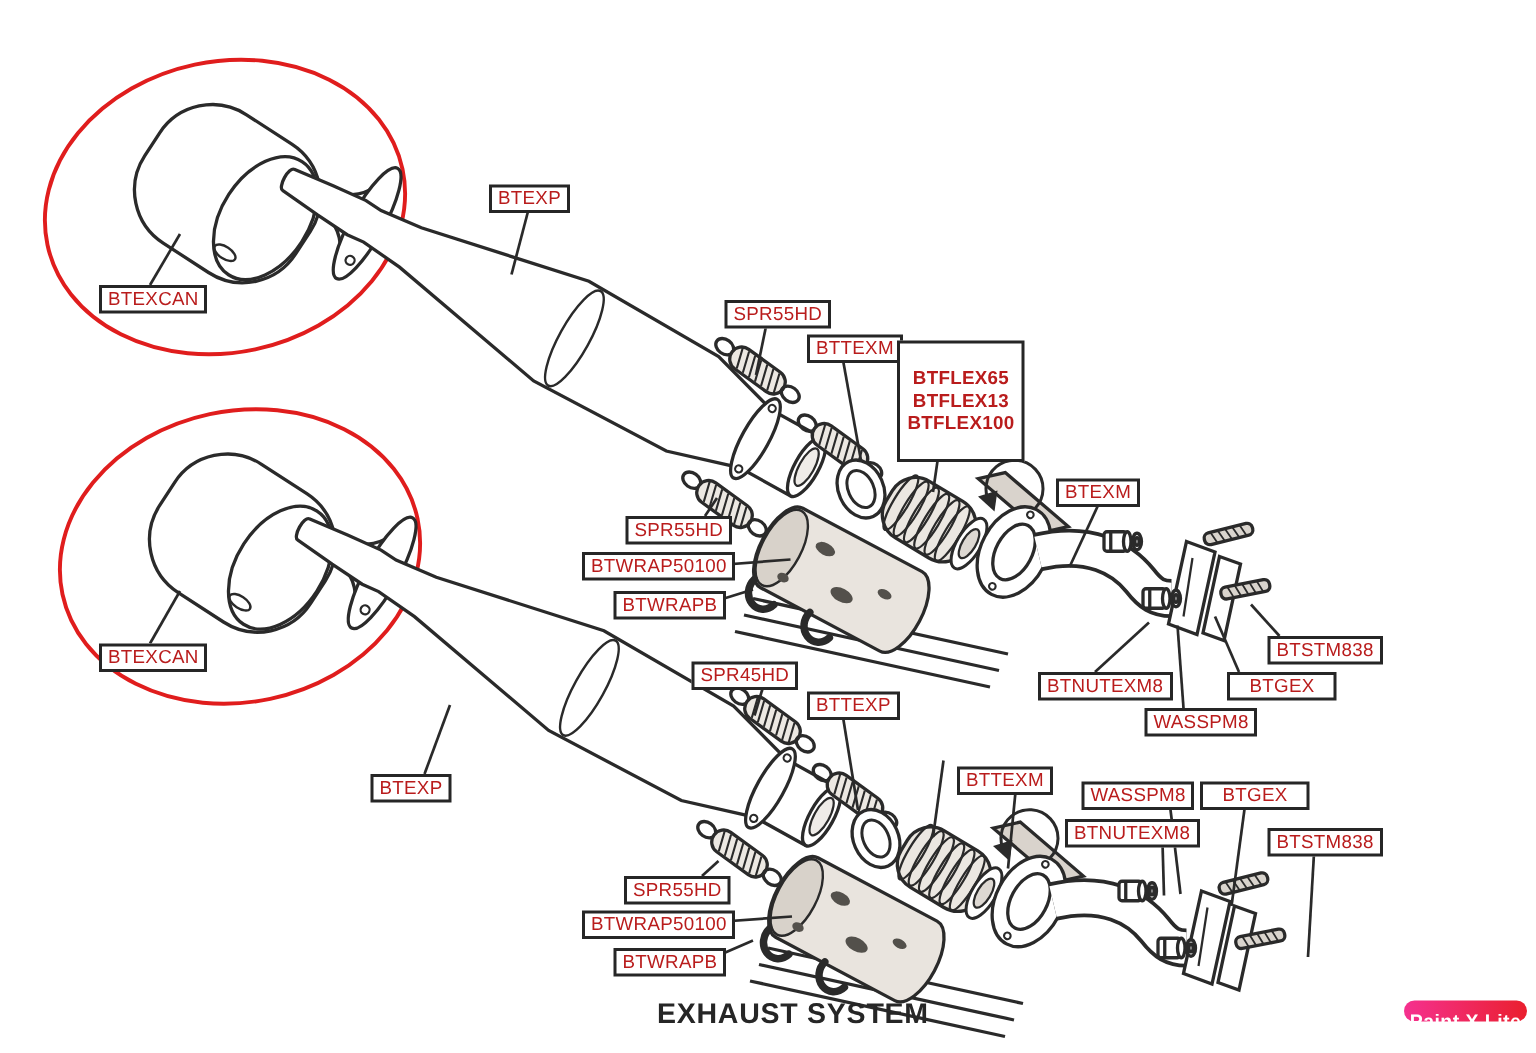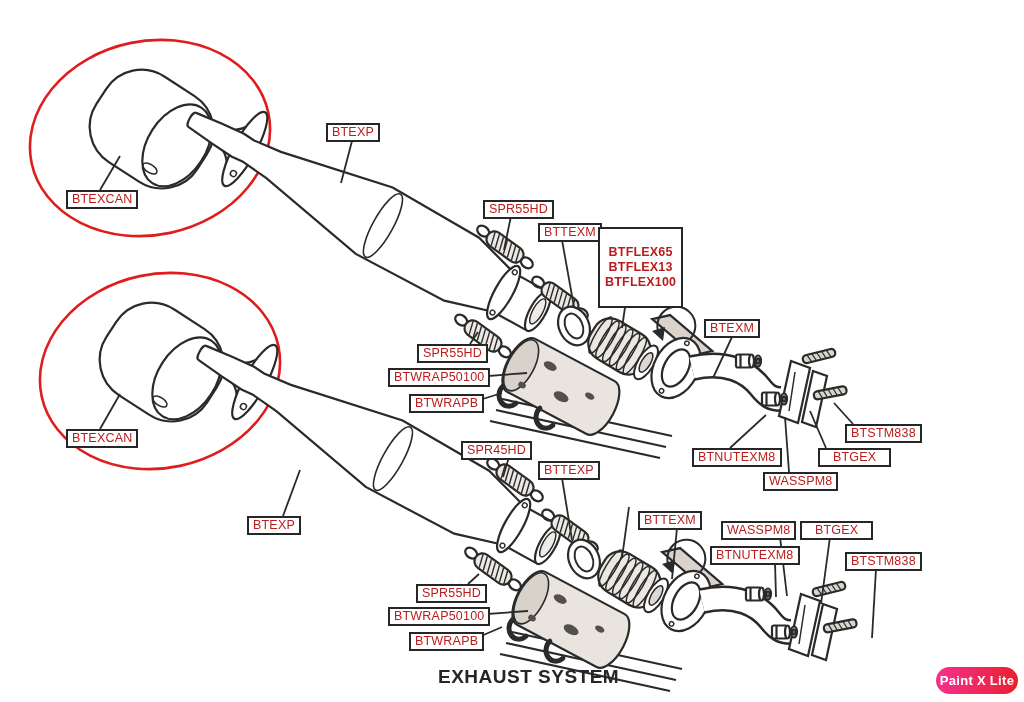--- a/index.html
+++ b/index.html
@@ -6,21 +6,21 @@
   .stage{position:relative;width:1024px;height:702px;background:#fff;overflow:hidden;
          font-family:"Liberation Sans",sans-serif;}
   .stage svg{position:absolute;left:0;top:0;}
   .plabel{position:absolute;background:#fff;border:2px solid #262626;padding:0 4px;
           font:12.5px/15px "Liberation Sans",sans-serif;color:#b91c1c;white-space:nowrap;
           letter-spacing:.2px;z-index:3;}
   .plabel.multi{text-align:center;padding:16px 5px;font-weight:bold;}
   .plabel.wide{padding:0 13px;}
   .caption{position:absolute;left:438px;top:666px;font:bold 19px/22px "Liberation Sans",sans-serif;
            color:#262626;letter-spacing:.5px;z-index:3;text-align:center;}
-  .watermark{position:absolute;left:936px;top:667px;width:82px;height:27px;border-radius:14px;
+  .watermark{position:absolute;left:936px;top:667px;width:82px;height:14px;border-radius:14px;
              background:linear-gradient(90deg,#f5318f,#ea1f2e);color:#fff;text-align:center;
              font:bold 13px/27px "Liberation Sans",sans-serif;letter-spacing:.3px;z-index:3;}
 </style>
 </head>
 <body>
 
 <div class="stage">
 
 <svg width="1024" height="702" viewBox="0 0 1024 702">
   <defs>

